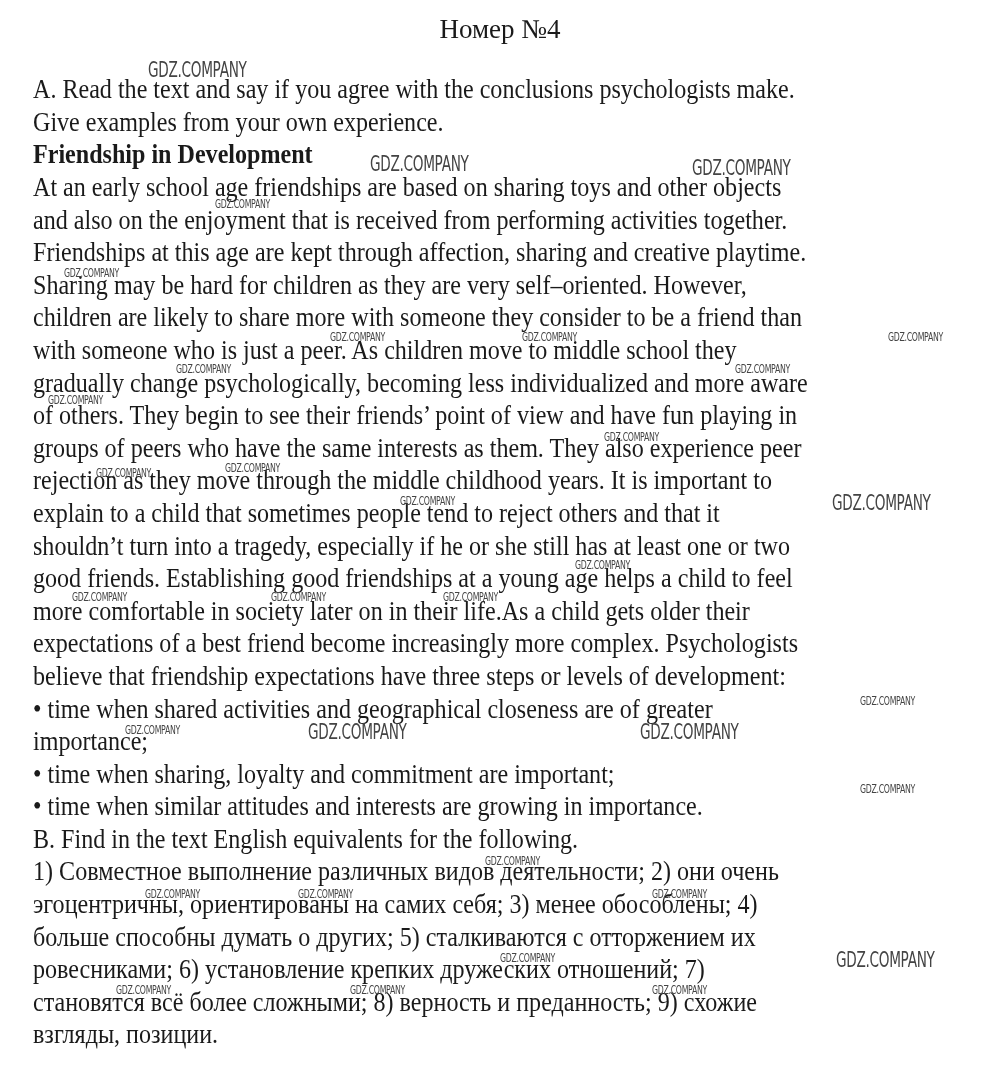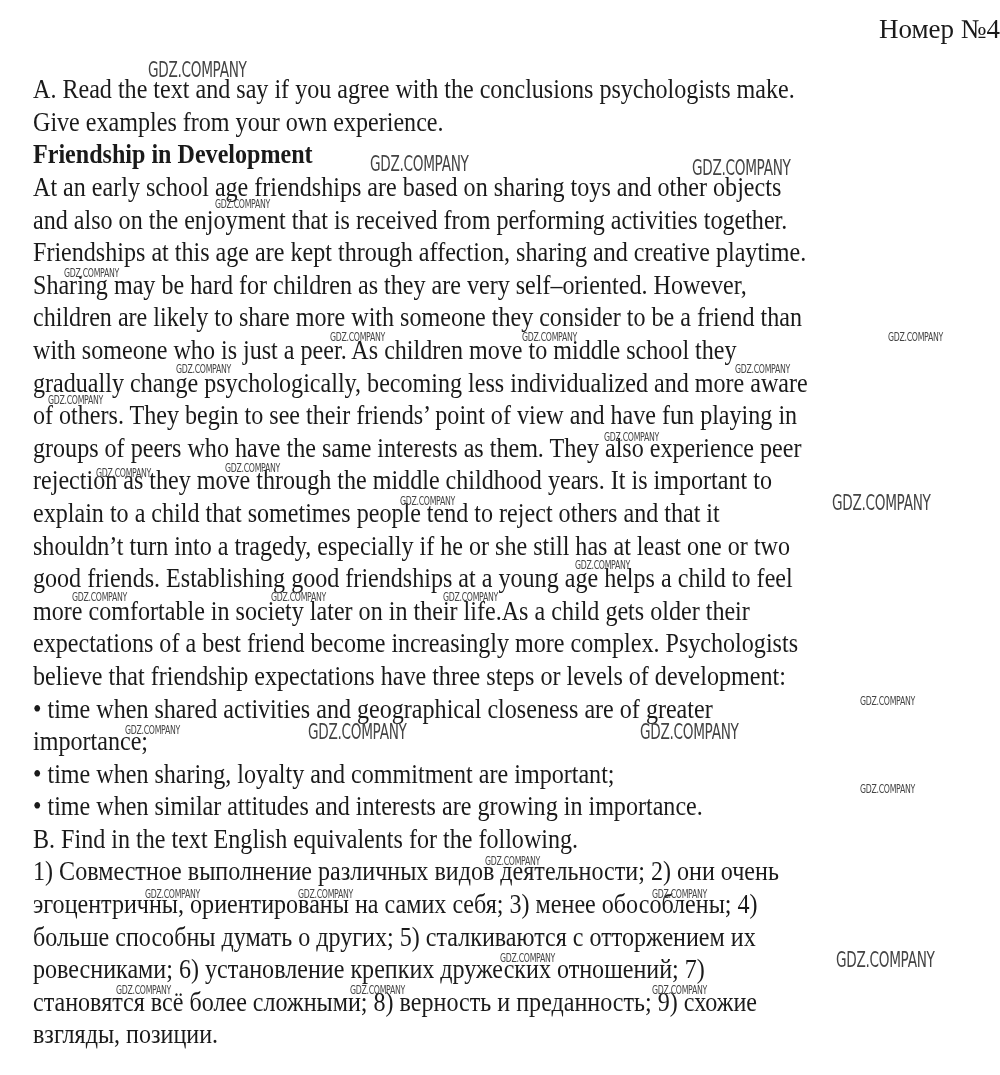--- a/index.html
+++ b/index.html
@@ -1,19 +1,19 @@
 <!DOCTYPE html>
 <html><head>
   <meta charset="utf-8">
   <style>
     html, body { margin: 0; padding: 0; background: #ffffff; }
     body { width: 1000px; height: 1075px; position: relative; overflow: hidden; }
     .page { position: absolute; left: 0; top: 0; width: 1000px; height: 1075px; }
     .title {
-      position: absolute; left: 0; top: 14px; width: 1000px; text-align: right;
+      position: absolute; left: 0; top: 14px; width: 1000px; text-align: center;
       font-family: "Liberation Serif", serif; font-size: 27px; color: #1a1a1a;
     }
     .line {
       position: absolute; left: 33px; white-space: nowrap;
       font-family: "Liberation Serif", serif; font-size: 28px; color: #1a1a1a;
       transform-origin: 0 0; transform: scaleX(0.86);
       line-height: 1;
     }
     .bold { font-weight: bold; }
     .wm {

